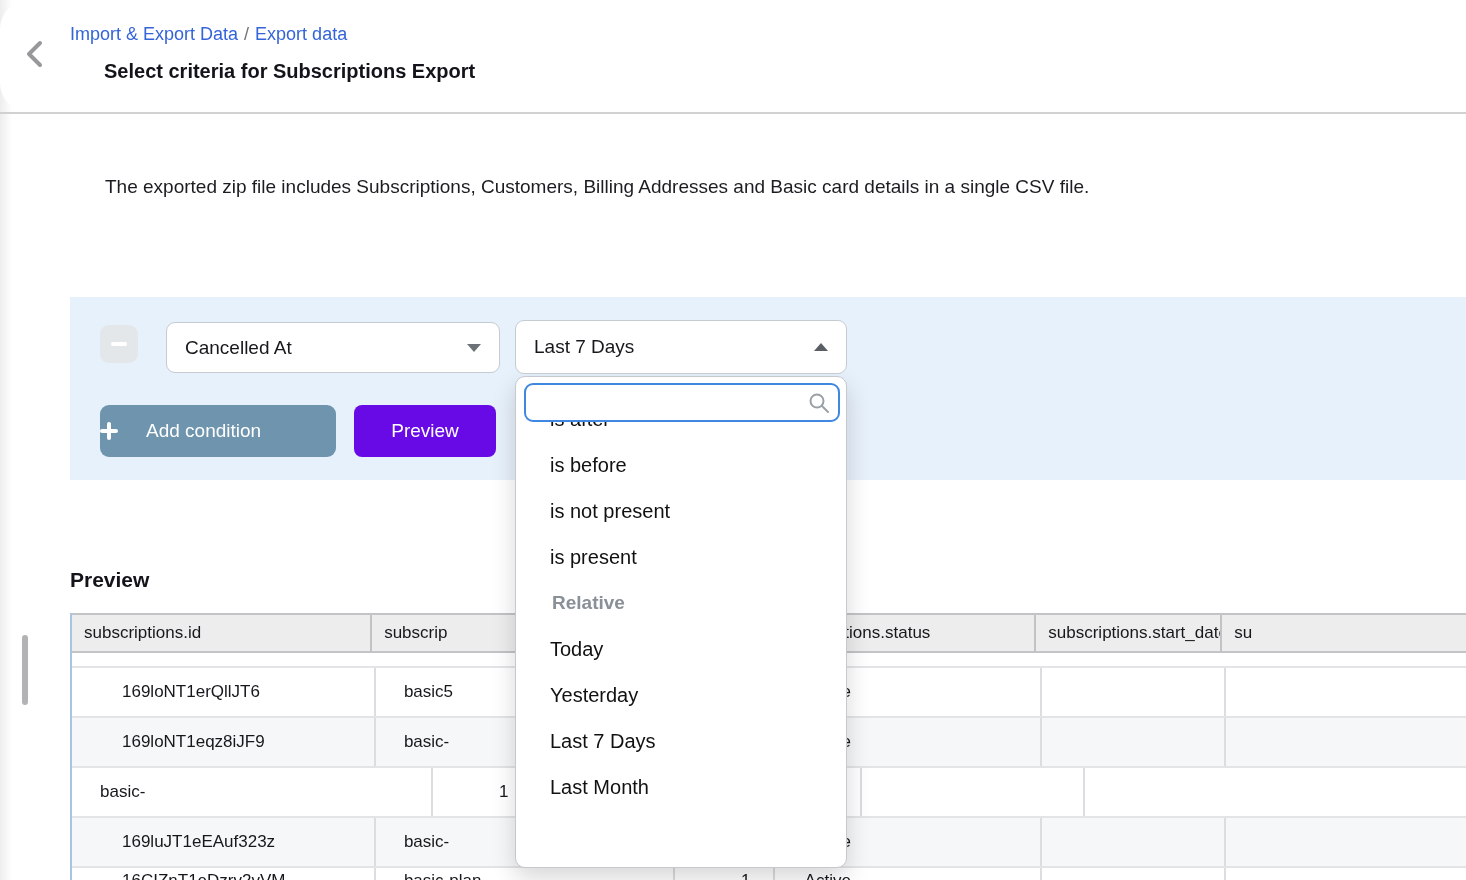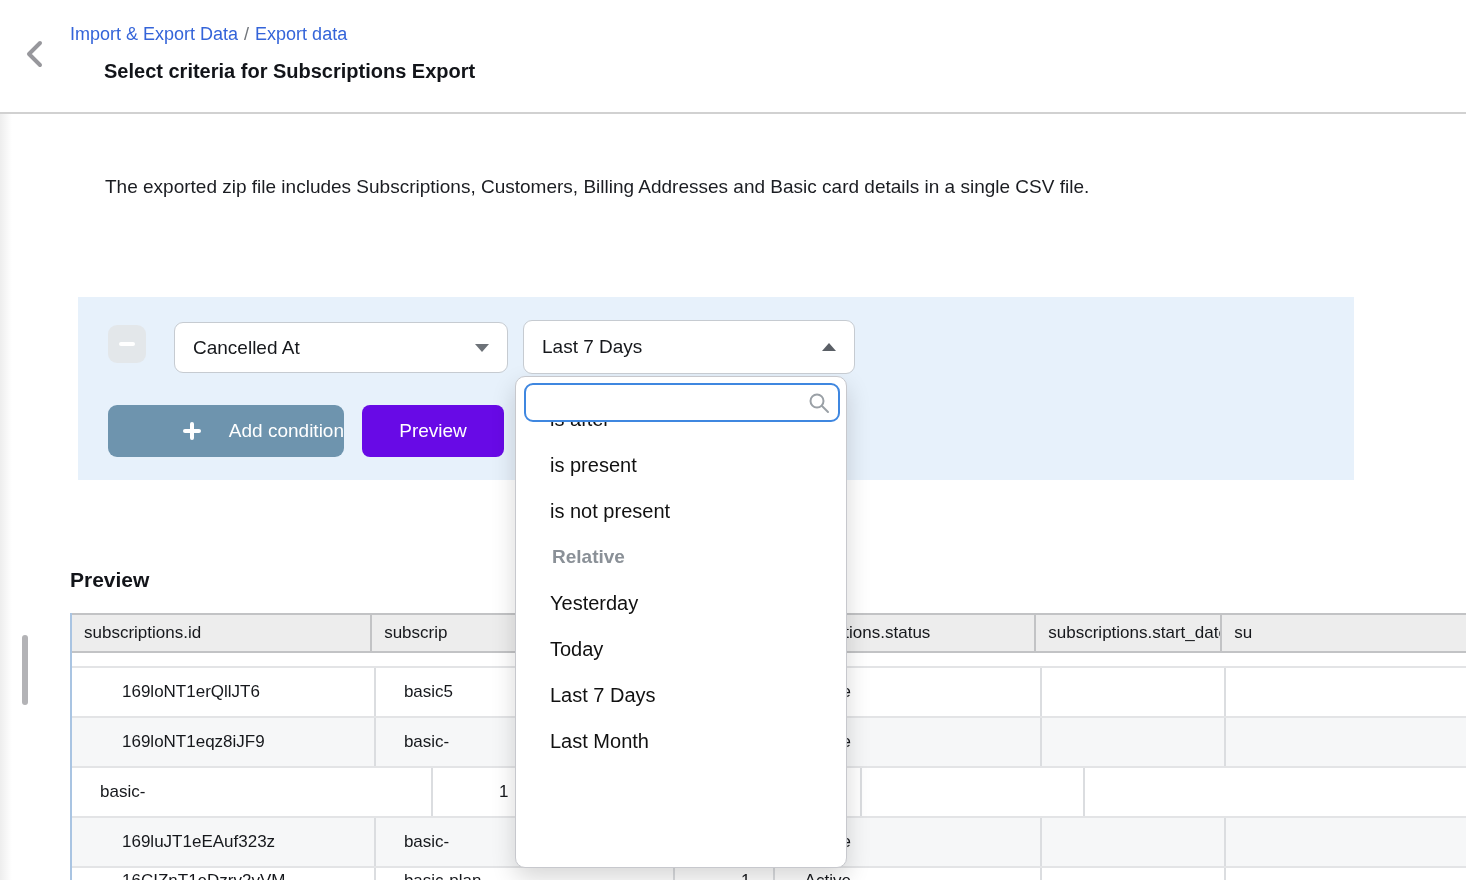--- a/index.html
+++ b/index.html
@@ -7,49 +7,49 @@
   body { font-family:"Liberation Sans", sans-serif; background:#ffffff; color:#16181c; }
   #app { position:relative; width:1466px; height:880px; overflow:hidden; background:#fff; }
 
   
   .left-shade { position:absolute; left:0; top:0; width:12px; height:880px;
     background:linear-gradient(to right, rgba(0,0,0,0.07), rgba(0,0,0,0)); pointer-events:none; }
   .scroll-thumb { position:absolute; left:22px; top:635px; width:6px; height:70px;
     background:#b3b3b6; border-radius:3px; }
 
   
-  .page-header { position:absolute; left:0; top:0; width:1466px; height:112px; background:#fff; }
+  .page-header { position:absolute; left:0; top:0; width:1466px; height:112px; background:#fff;border-radius:29px; }
   .back-chevron { position:absolute; left:24px; top:40px; width:22px; height:28px; cursor:pointer; }
   .breadcrumb { position:absolute; left:70px; top:24px; font-size:18px; font-weight:500; }
   .breadcrumb a { color:#3464d9; text-decoration:none; cursor:pointer; }
   .crumb-sep { color:#70747a; font-weight:400; padding:0 6px; }
   .page-title { position:absolute; left:70px; top:60px; font-size:20px; font-weight:700; color:#121419;margin-left:34px; }
   .header-divider { position:absolute; left:0; top:112px; width:1466px; height:2px; background:#d1d1d1; }
 
   .description { position:absolute; left:70px; top:176px; font-size:19px; color:#1b1d22;margin-left:35px; }
 
   
-  .condition-panel { position:absolute; left:78px; top:297px; width:1276px; height:183px; background:#e7f1fb; }
+  .condition-panel { position:absolute; left:70px; top:297px; width:1396px; height:183px; background:#e7f1fb; }
   .remove-btn { position:absolute; left:30px; top:28px; width:38px; height:38px; background:#e3e7ea;
     border:none; border-radius:9px; cursor:pointer; }
   .minus-icon { position:absolute; left:11px; top:17px; width:16px; height:4px; background:#ffffff; border-radius:2px; }
   .field-select { position:absolute; left:96px; top:25px; width:334px; height:51px; background:#fff;
     border:1px solid #c6cbd1; border-radius:9px; display:flex; align-items:center; padding:0 18px;
     font-size:19px; cursor:pointer; }
   .field-select .grow, .op-trigger .grow { flex:1; }
   .caret-down { width:0; height:0; border-left:7px solid transparent; border-right:7px solid transparent;
     border-top:8px solid #6d7278; }
   .caret-up { width:0; height:0; border-left:7px solid transparent; border-right:7px solid transparent;
     border-bottom:8px solid #5a5f66; }
   .op-trigger { position:absolute; left:445px; top:23px; width:332px; height:54px; background:#fff;
     border:1px solid #c6cbd1; border-radius:9px; display:flex; align-items:center; padding:0 18px;
     font-size:19px; cursor:pointer; z-index:11; }
   .add-condition-btn { position:absolute; left:30px; top:108px; width:236px; height:52px; background:#6e94ae;
     border:none; border-radius:9px; color:#fff; font-size:19px; font-family:inherit;
-    display:flex; align-items:center; justify-content:flex-end; gap:28px; cursor:pointer; }
+    display:flex; align-items:center; justify-content:flex-start; gap:28px; cursor:pointer; }
   .plus-icon { position:relative; width:18px; height:18px; }
   .plus-icon::before { content:""; position:absolute; left:0; top:7px; width:18px; height:4px; background:#fff; border-radius:2px; }
   .plus-icon::after  { content:""; position:absolute; left:7px; top:0; width:4px; height:18px; background:#fff; border-radius:2px; }
   .preview-btn { position:absolute; left:284px; top:108px; width:142px; height:52px; background:#680ae6;
     border:none; border-radius:8px; color:#fff; font-size:19px; font-family:inherit; cursor:pointer; }
 
   
   .preview-heading { position:absolute; left:70px; top:568px; font-size:21px; font-weight:700; color:#121419; }
 
   
@@ -178,22 +178,23 @@
   <div class="dd-panel">
     <div class="dd-search-wrap">
       <input class="dd-search" type="text" placeholder="" style="">
       <svg class="search-icon" viewBox="0 0 22 22">
         <circle cx="9" cy="9" r="6.5" fill="none" stroke="#9aa0a6" stroke-width="2"></circle>
         <line x1="14" y1="14" x2="20" y2="20" stroke="#9aa0a6" stroke-width="2" stroke-linecap="round"></line>
       </svg>
     </div>
     <div class="dd-list" id="dd-list">
         <div class="dd-item">is after</div>
+        <div class="dd-item">is before</div>
+        <div class="dd-item">is not present</div>
         <div class="dd-item">is present</div>
-        <div class="dd-item">is not present</div>
         <div class="dd-group">Relative</div>
+        <div class="dd-item">Today</div>
         <div class="dd-item">Yesterday</div>
-        <div class="dd-item">Today</div>
         <div class="dd-item">Last 7 Days</div>
         <div class="dd-item">Last Month</div>
       </div>
   </div>
 </div>
 
 </body></html>

